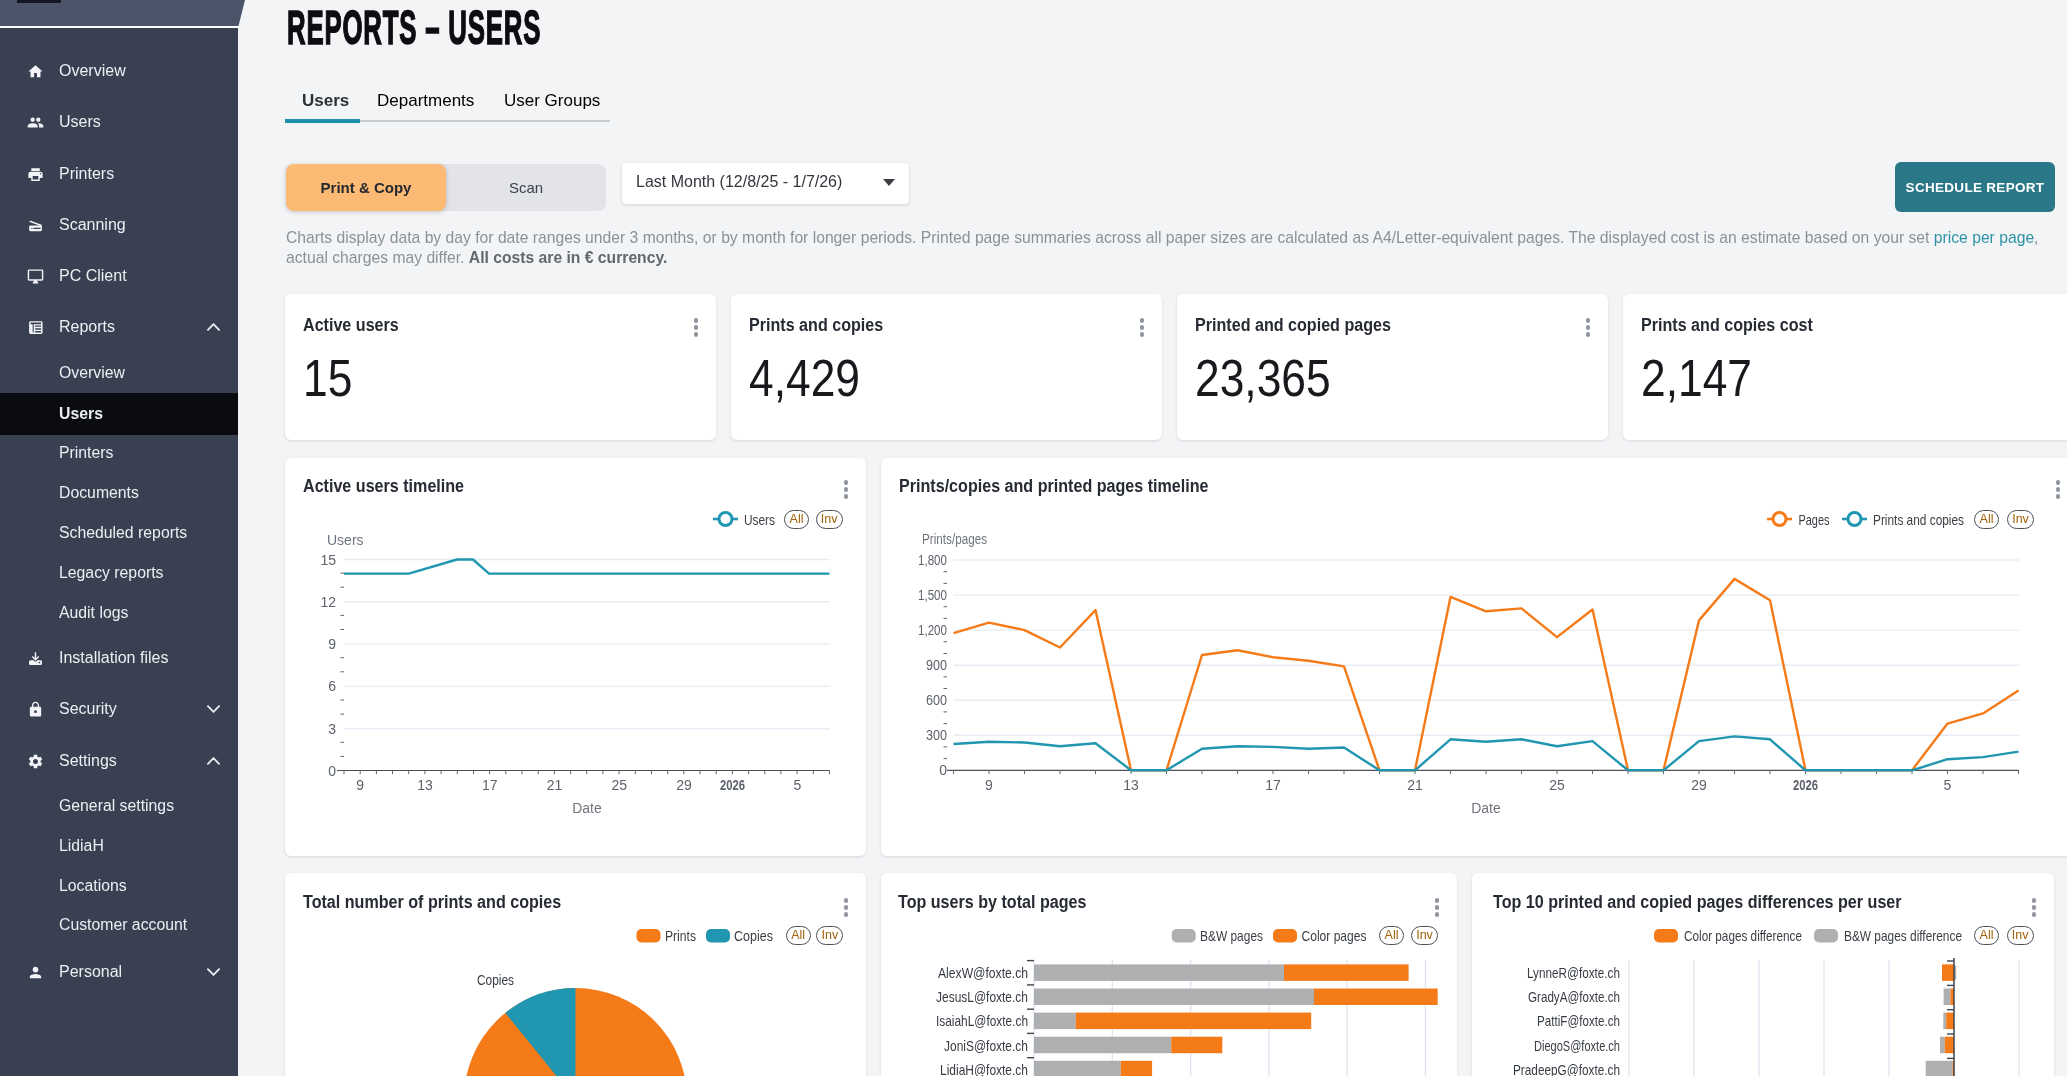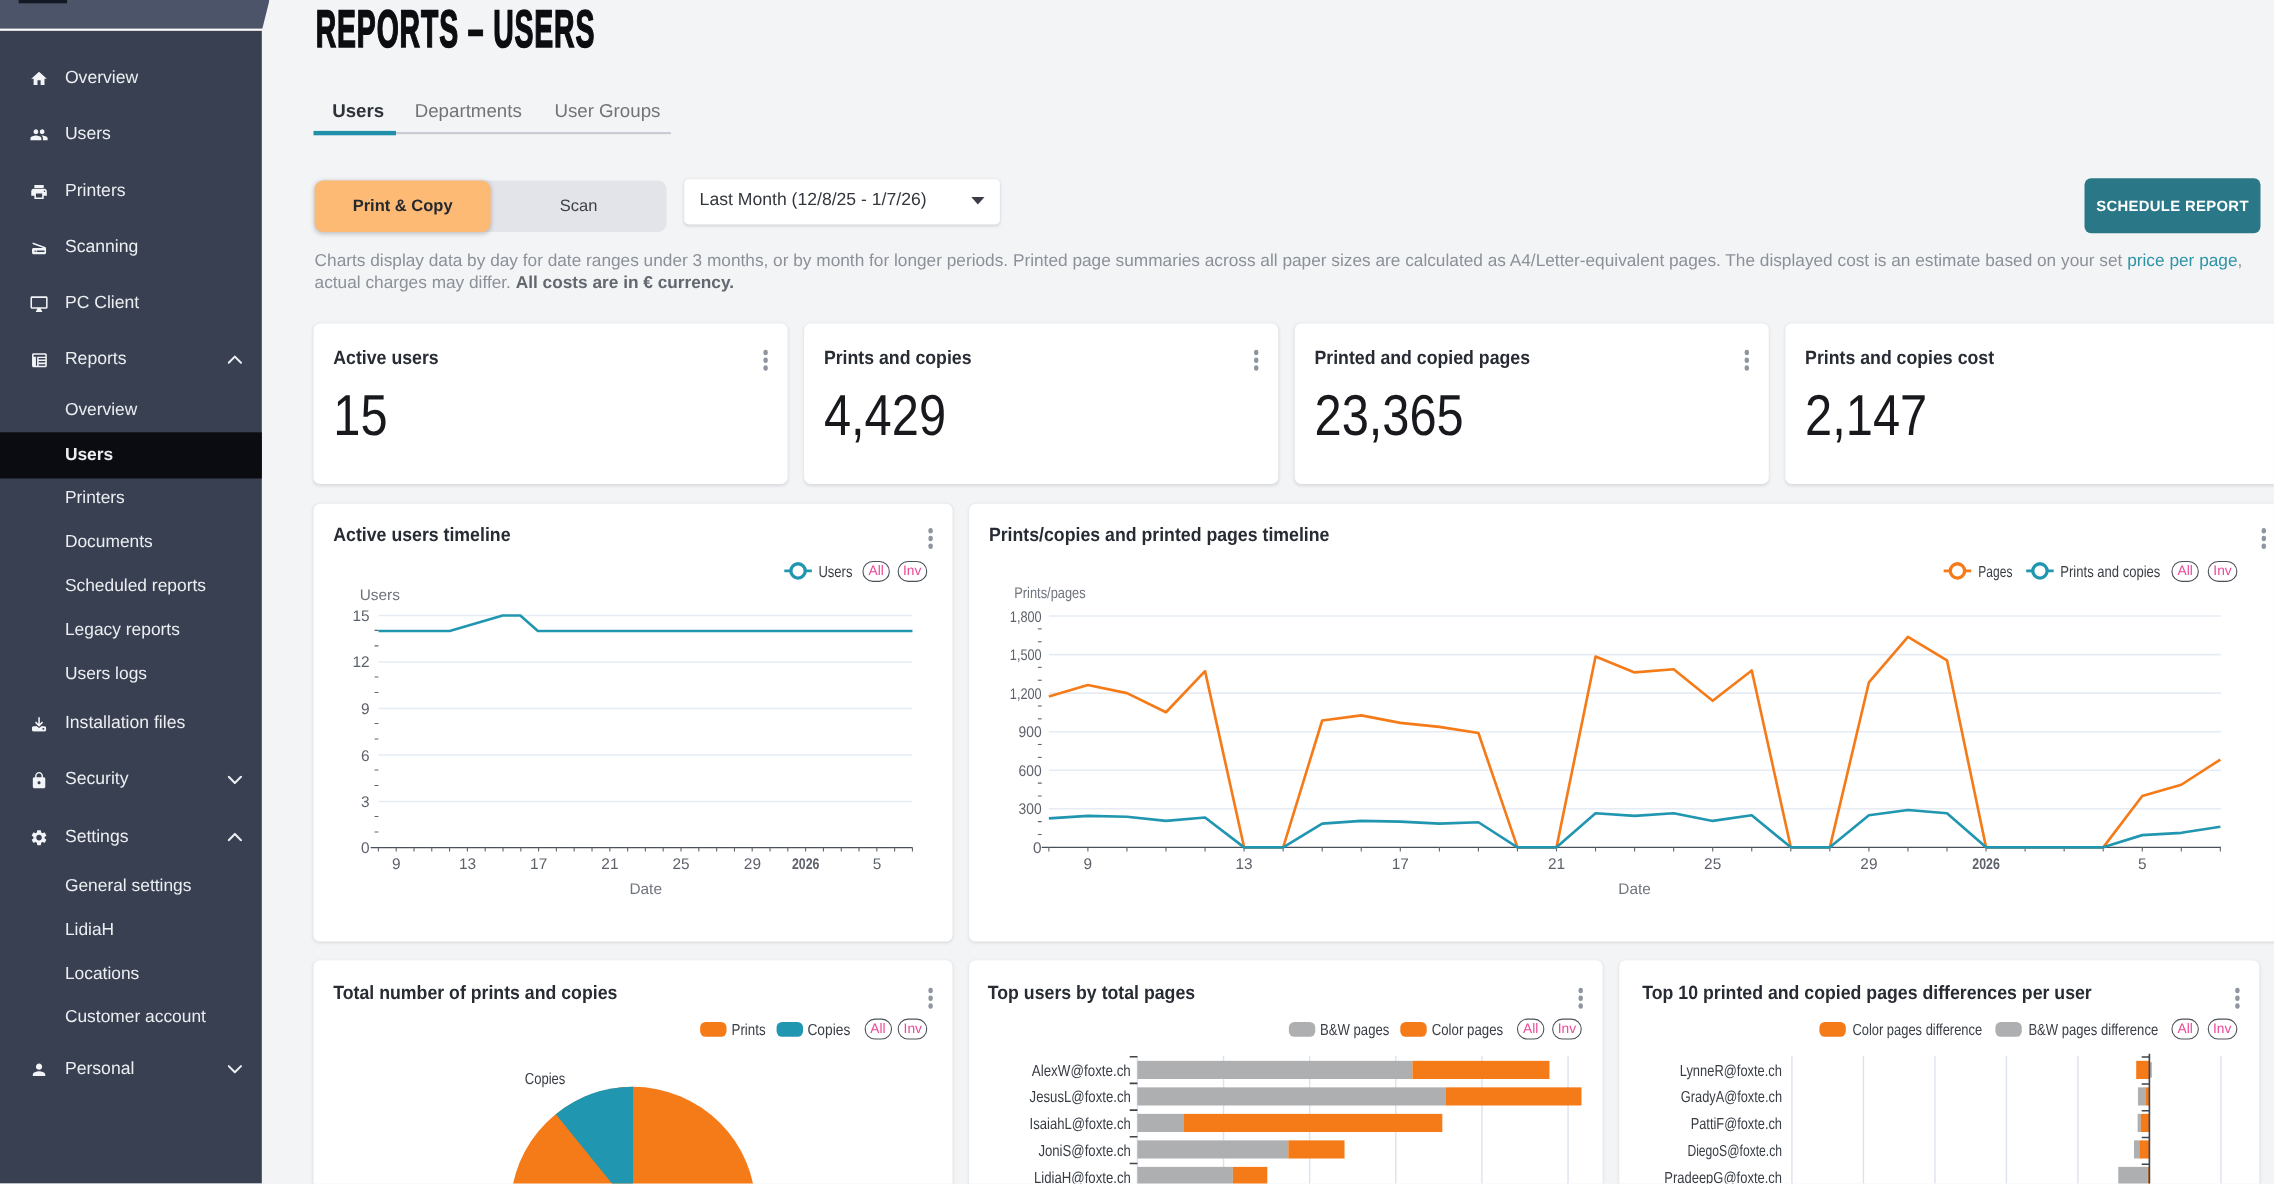--- a/index.html
+++ b/index.html
@@ -14,27 +14,27 @@
   #logocut { position:absolute; left:17px; top:0; width:44px; height:3px; background:#141824; }
   .nav { position:absolute; left:0; width:238px; height:40px; color:#eceef1; font-size:16px; display:flex; align-items:center; }
   .nav .ic { position:absolute; left:27px; width:17px; height:17px; }
   .nav .tx { position:absolute; left:59px; }
   .nav .ch { position:absolute; right:18px; width:13px; height:8px; }
   .sub { position:absolute; left:0; width:238px; height:40px; color:#eceef1; font-size:15.8px; display:flex; align-items:center; }
   .sub .tx { position:absolute; left:59px; }
   .sel { background:#0a0c11; font-weight:bold; height:42px; }
   
   #title { position:absolute; left:287px; top:0px; font-size:48px; font-weight:bold; color:#0c0d10; transform:scaleX(0.537); transform-origin:0 0; white-space:nowrap; letter-spacing:1.5px; -webkit-text-stroke:1.5px #0c0d10; }
-  .tab { position:absolute; top:91px; font-size:17px; color:#737373; }
+  .tab { position:absolute; top:91px; font-size:17px; color:#000000; }
   .card { position:absolute; background:#fff; border-radius:6px; box-shadow:0 1px 3px rgba(40,44,52,.13); }
   .ctitle { position:absolute; left:18px; top:21px; font-size:17.5px; font-weight:bold; color:#272b33; transform:scaleX(0.92); transform-origin:0 50%; white-space:nowrap; }
   .kebab { position:absolute; right:17px; top:24px; width:6px; height:24px; }
   .kebab i { display:block; width:4.6px; height:4.6px; border-radius:50%; background:#8f959e; margin:0 auto 2.6px; }
   .num { position:absolute; left:18px; top:53px; font-size:52.5px; color:#17191d; transform:scaleX(0.845); transform-origin:0 0; }
-  .pill { display:inline-block; border:1.4px solid #4d525a; border-radius:9.5px; color:#ec4899; font-size:12.5px; line-height:16px; height:19px; text-align:center; background:#fff; }
+  .pill { display:inline-block; border:1.4px solid #4d525a; border-radius:9.5px; color:#a16207; font-size:12.5px; line-height:16px; height:19px; text-align:center; background:#fff; }
   .axt { font-size:14px; fill:#5d626b; font-family:"Liberation Sans",sans-serif; }
   .axl { font-size:14px; fill:#70757d; font-family:"Liberation Sans",sans-serif; }
   .leg { font-size:14.5px; fill:#3a3f46; font-family:"Liberation Sans",sans-serif; }
   .blab { font-size:14.5px; fill:#383d44; font-family:"Liberation Sans",sans-serif; }
 </style>
 </head>
 <body>
 
 <div id="side"></div>
 <div id="topbar"></div>
@@ -93,21 +93,21 @@
   <div class="sub" style="top:473px;">
       <span class="tx">Documents</span>
     </div>
   <div class="sub" style="top:513px;">
       <span class="tx">Scheduled reports</span>
     </div>
   <div class="sub" style="top:553px;">
       <span class="tx">Legacy reports</span>
     </div>
   <div class="sub" style="top:593px;">
-      <span class="tx">Users logs</span>
+      <span class="tx">Audit logs</span>
     </div>
   <div class="nav" style="top:638px;">
     <svg class="ic" viewBox="0 0 24 24" fill="#f2f4f7">
         <path d="M13 3h-2v8.3L8.2 8.5 6.8 9.9 12 15.1l5.2-5.2-1.4-1.4L13 11.3zM4.5 14.5c-.9.6-1.5 1.2-1.5 2.3V19c0 1.1.9 2 2 2h14c1.1 0 2-.9 2-2v-2.2c0-1.1-.6-1.7-1.5-2.3l-3 3H7.5zm13 2a1 1 0 1 1 0 2 1 1 0 0 1 0-2z"></path>
         <path d="M3 16.5C3 15.1 5.5 14 8.5 14l3.5 2.6L15.5 14c3 0 5.5 1.1 5.5 2.5V19c0 1.1-.9 2-2 2H5c-1.1 0-2-.9-2-2zm14.5.2a1.1 1.1 0 1 0 0 2.2 1.1 1.1 0 0 0 0-2.2z" fill="#f2f4f7"></path>
         <rect x="16.6" y="16.8" width="2" height="2" fill="#394052"></rect>
       </svg>
     <span class="tx">Installation files</span>
   </div>
   <div class="nav" style="top:689px;">

